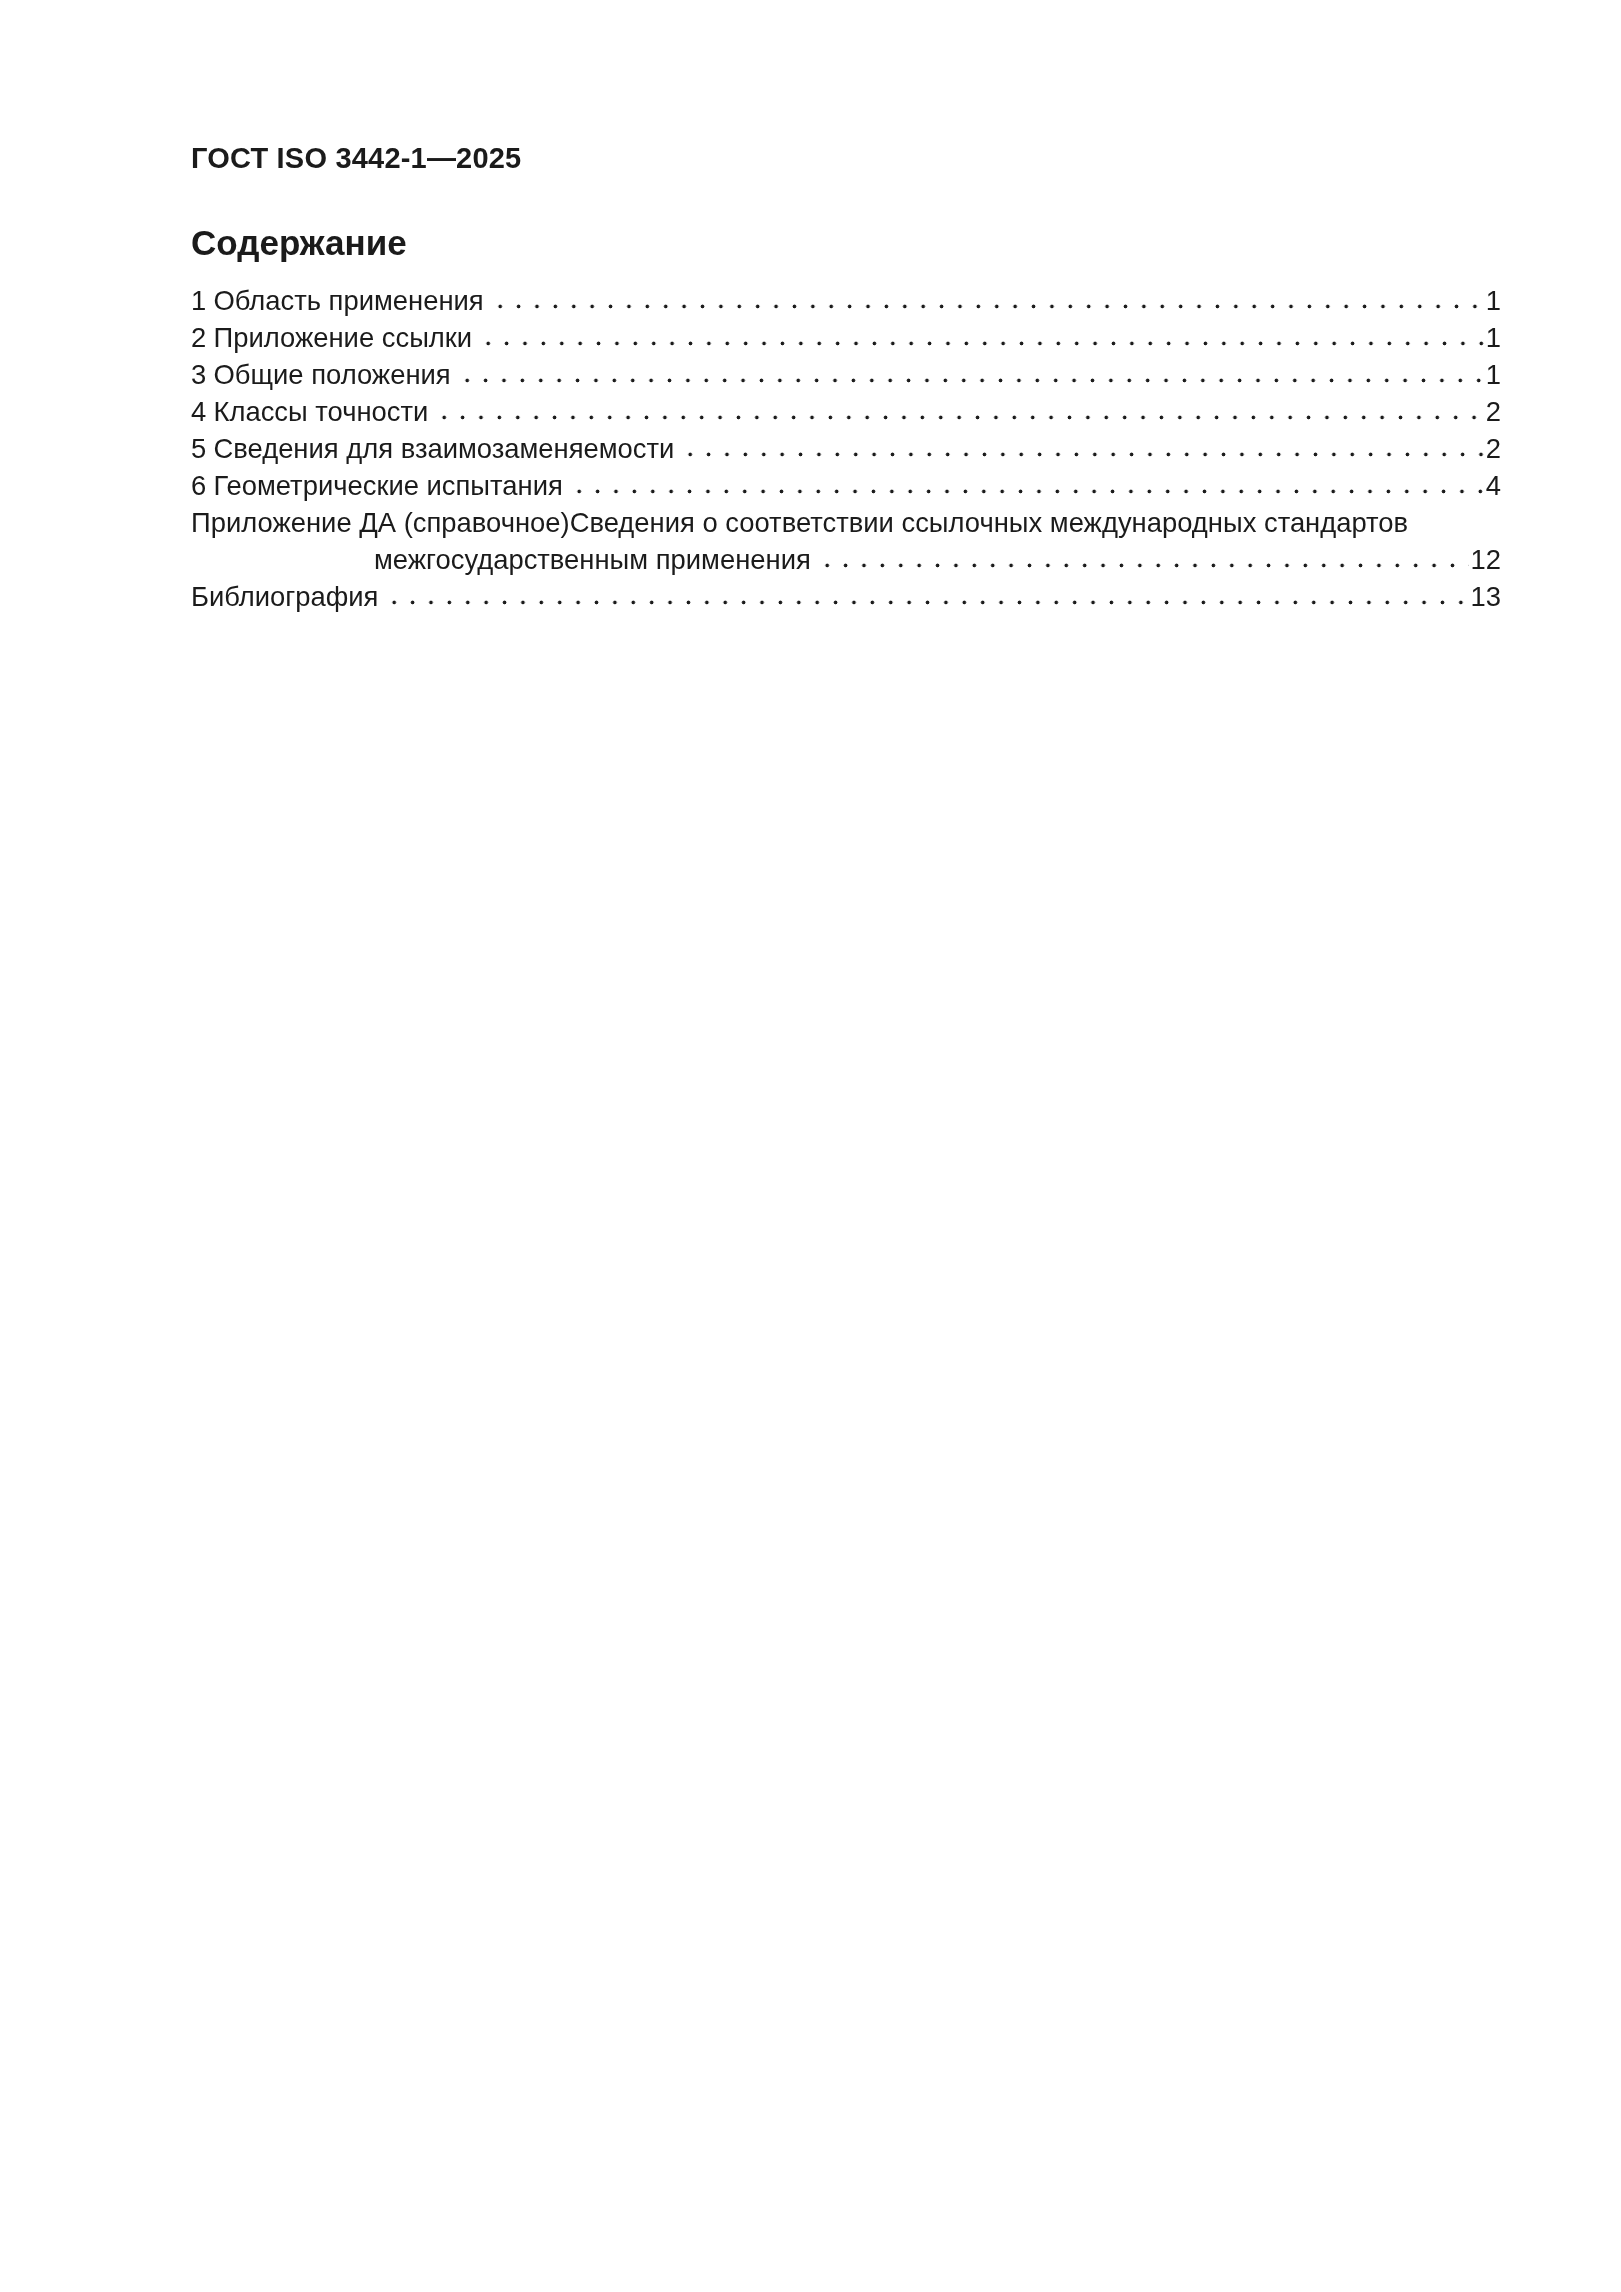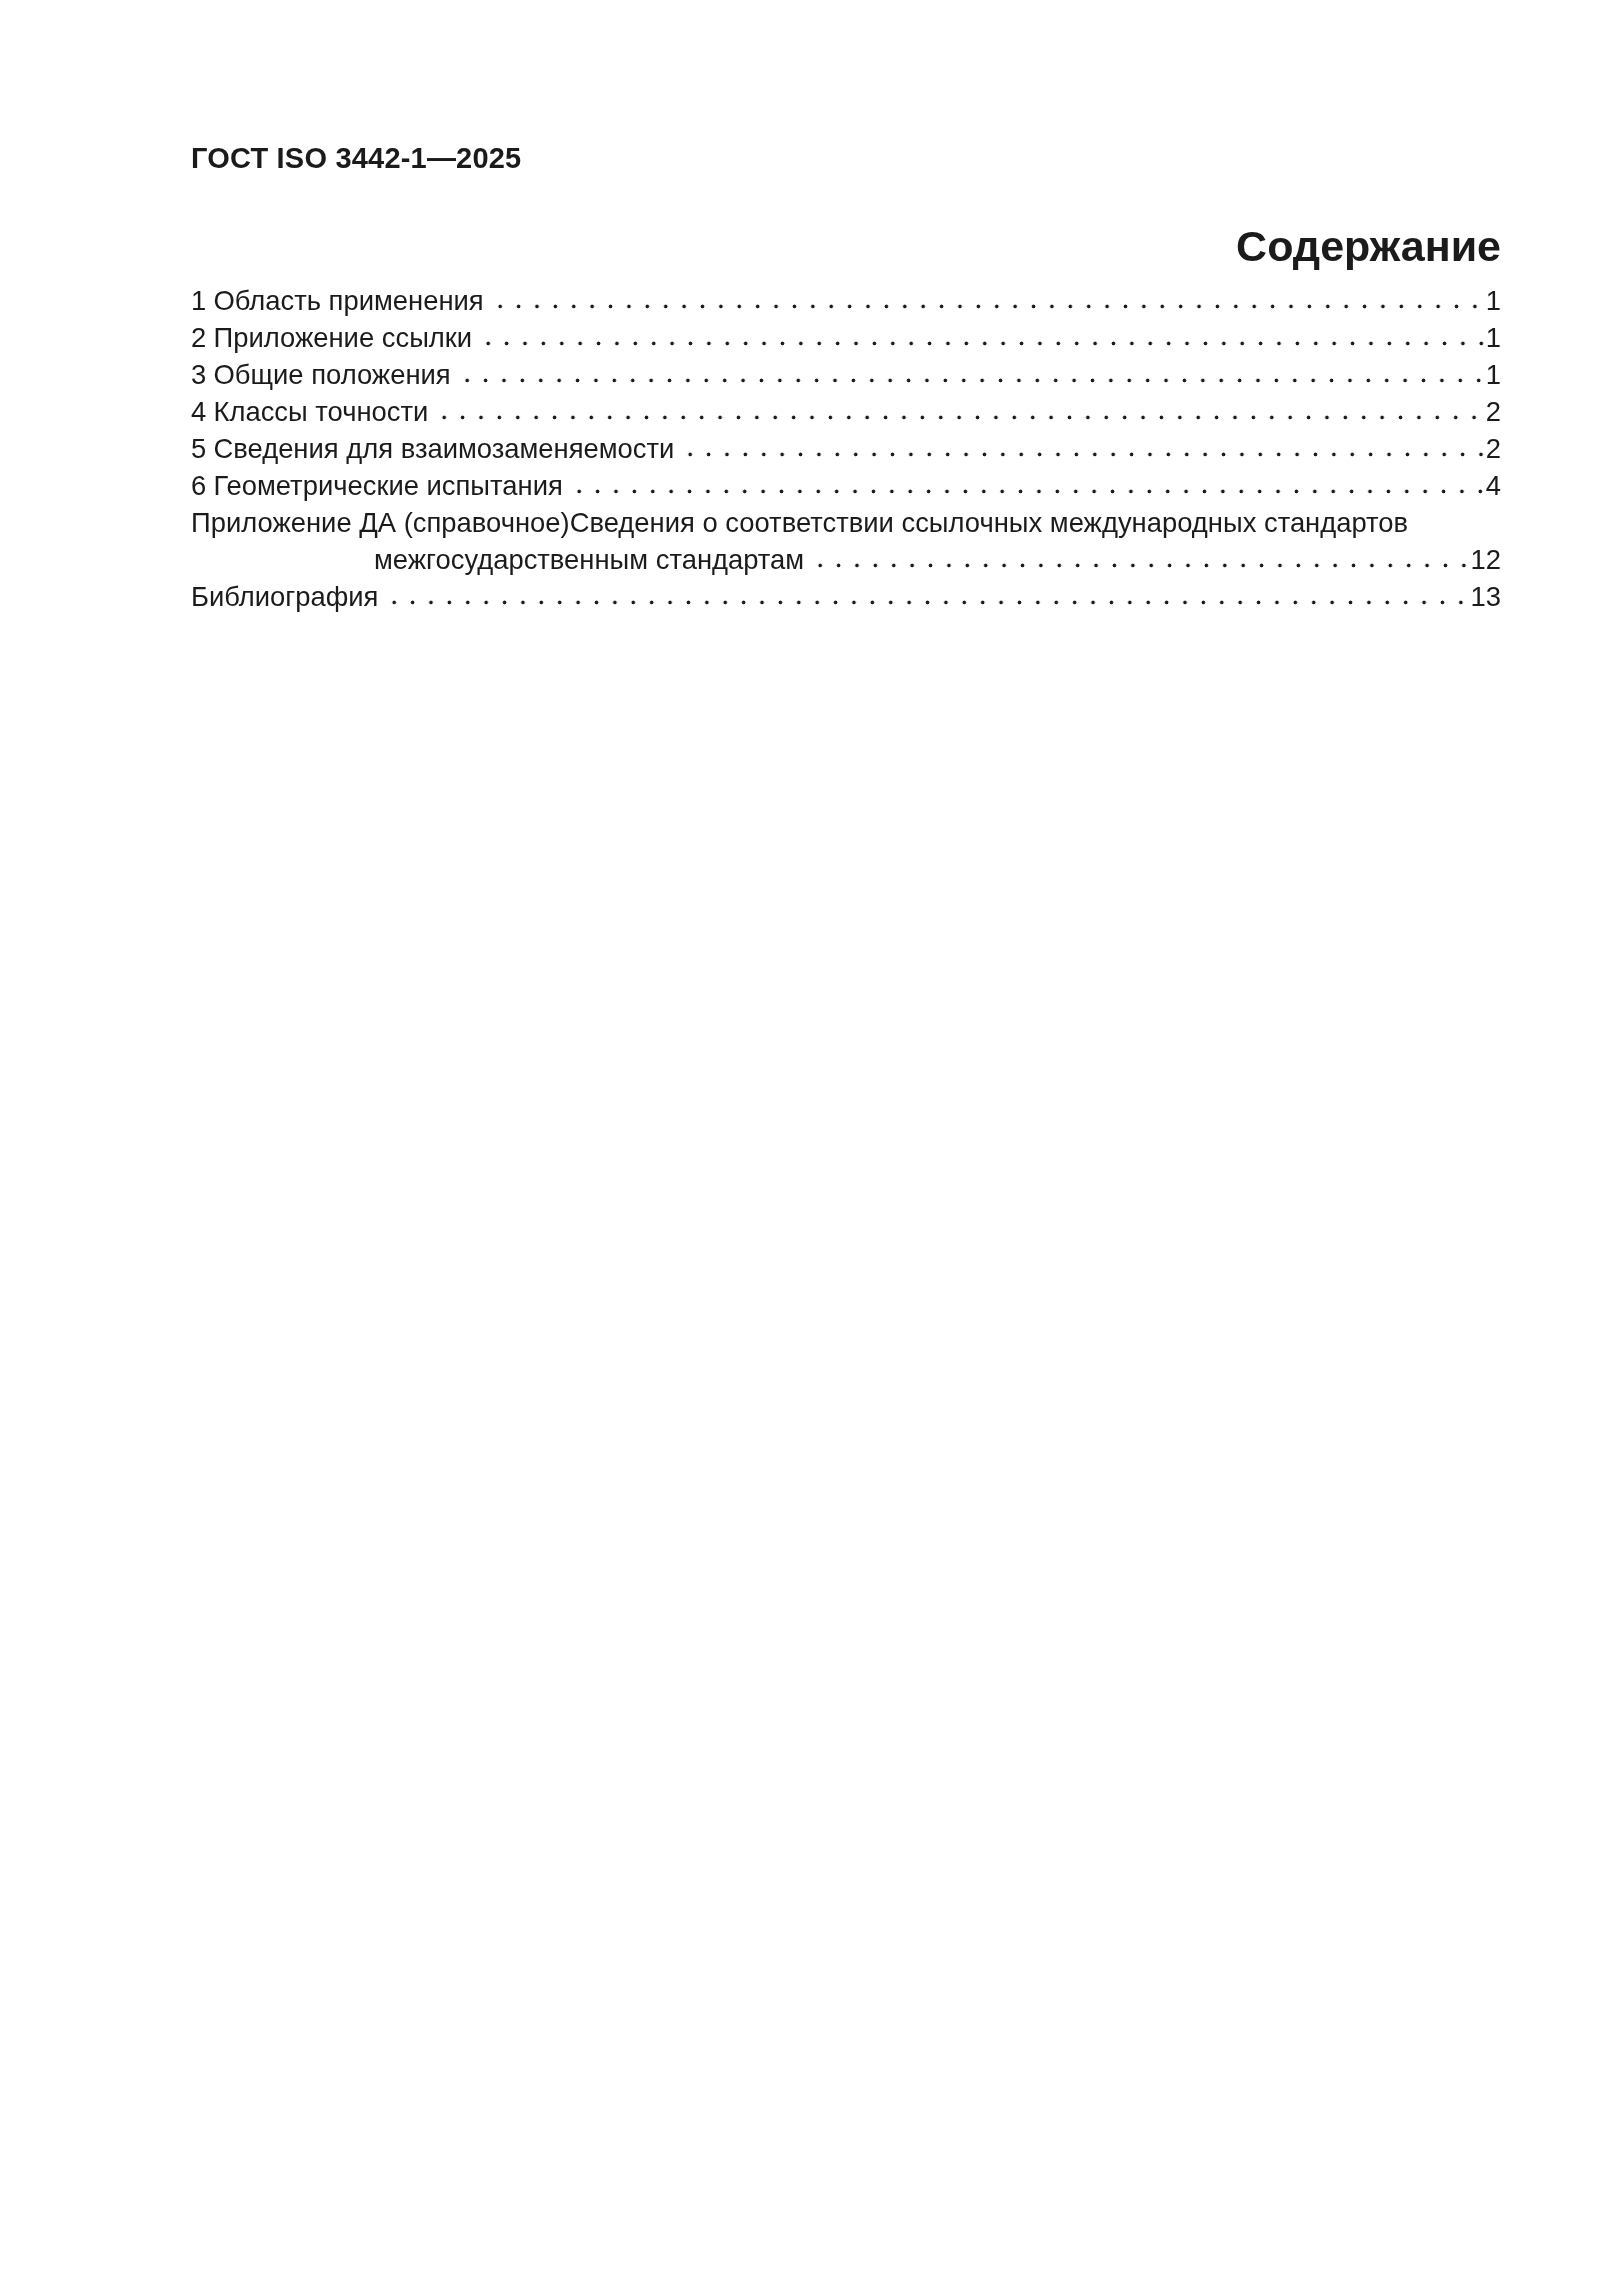--- a/index.html
+++ b/index.html
@@ -25,22 +25,22 @@
     line-height: 1;
     font-weight: bold;
     letter-spacing: 0.2px;
     white-space: nowrap;
   }
   .doc-title {
     position: absolute;
     left: 191px;
     top: 225px;
     width: 1310px;
-    text-align: right;
-    font-size: 43px;
+    text-align: left;
+    font-size: 35px;
     line-height: 1;
     font-weight: bold;
   }
   .toc {
     position: absolute;
     left: 191px;
     top: 282px;
     width: 1310px; 
     font-size: 27.4px;
     line-height: 37px;
@@ -132,21 +132,21 @@
       <span class="dots"></span>
       <span class="toc-page">4</span>
     </div>
 
     <div class="toc-row appendix-line1">
       <span>Приложение ДА (справочное)</span>
       <span class="appendix-title">Сведения о соответствии ссылочных международных стандартов</span>
     </div>
 
     <div class="toc-row appendix-line2">
-      <span class="toc-label">межгосударственным стандартам</span>
+      <span class="toc-label">межгосударственным применения</span>
       <span class="dots"></span>
       <span class="toc-page">12</span>
     </div>
 
     <div class="toc-row">
       <span class="toc-label">Библиография</span>
       <span class="dots"></span>
       <span class="toc-page">13</span>
     </div>
 

